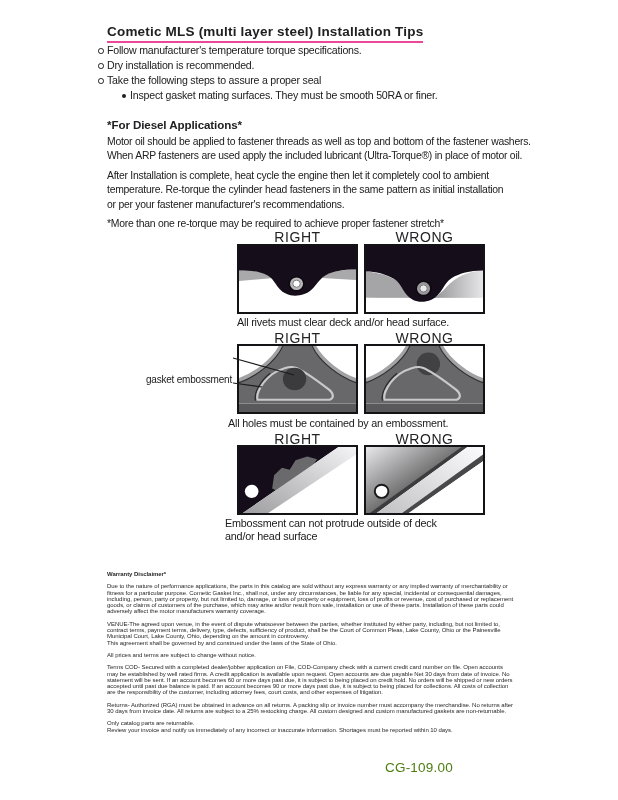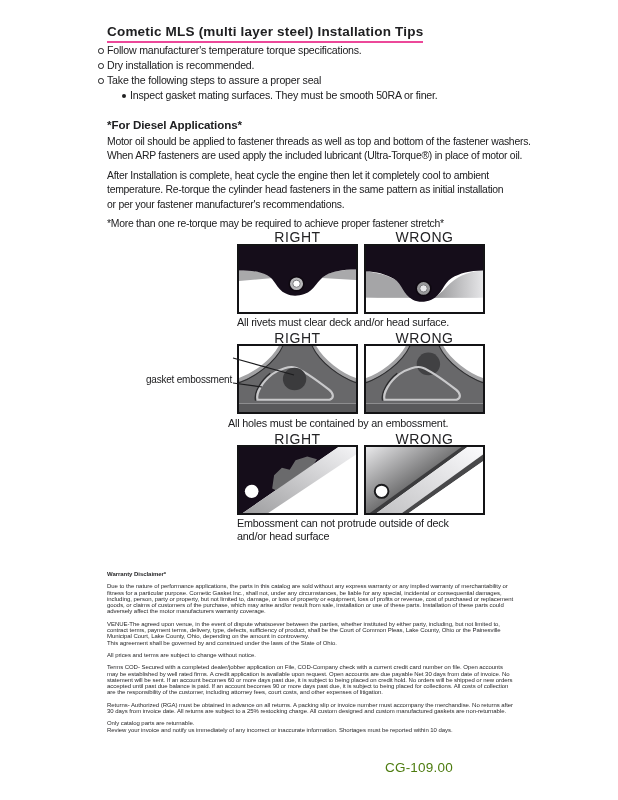--- a/index.html
+++ b/index.html
@@ -175,21 +175,21 @@
       <rect width="120" height="70" fill="#ffffff"></rect>
       <polygon points="0,0 100,0 6,70 0,70" fill="url(#g3w1)"></polygon>
       <polygon points="4,70 98,0 104,0 11,70" fill="#3c3c3e"></polygon>
       <polygon points="11,70 104,0 120,0 120,8 37,70" fill="url(#g3w2)"></polygon>
       <polygon points="37,70 120,8 120,15 44,70" fill="#48484a"></polygon>
       <polygon points="44,70 120,15 120,70" fill="#ffffff"></polygon>
       <circle cx="16" cy="47" r="7" fill="#ffffff" stroke="#1a1a1c" stroke-width="2"></circle>
     </svg>
   </div>
 
-  <div class="abs caption" style="left:237px;top:517px;">Embossment can not protrude outside of deck
+  <div class="abs caption" style="left:225px;top:517px;">Embossment can not protrude outside of deck
 and/or head surface</div>
 
   <div class="abs fineprint" style="left:107px;top:571px;">
     <p class="fp-h">Warranty Disclaimer*</p>
     <p>Due to the nature of performance applications, the parts in this catalog are sold without any express warranty or any implied warranty of merchantability or fitness for a particular purpose.  Cometic Gasket Inc., shall not, under any circumstances, be liable for any special, incidental or consequential damages, including, person, party or property, but not limited to, damage, or loss of property or equipment, loss of profits or revenue, cost of purchased or replacement goods, or claims of customers of the purchase, which may arise and/or result from sale, installation or use of these parts.  Installation of these parts could adversely affect the motor manufacturers warranty coverage.</p>
     <p>VENUE-The agreed upon venue, in the event of dispute whatsoever between the parties, whether instituted by either party, including, but not limited to, contract terms, payment terms, delivery, type, defects, sufficiency of product, shall be the Court of Common Pleas, Lake County, Ohio or the Painesville Municipal Court, Lake County, Ohio, depending on the amount in controversy.
 This agreement shall be governed by and construed under the laws of the State of Ohio.</p>
     <p>All prices and terms are subject to change without notice.</p>
     <p>Terms COD- Secured with a completed dealer/jobber application on File, COD-Company check with a current credit card number on file.  Open accounts may be established by well rated firms.  A credit application is available upon request.  Open accounts are due payable Net 30 days from date of invoice.  No statement will be sent.  If an account becomes 60 or more days past due, it is subject to being placed on credit hold.  No orders will be shipped or new orders accepted until past due balance is paid.  If an account becomes 90 or more days past due, it is subject to being placed for collections.  All costs of collection are the responsibility of the customer, including attorney fees, court costs, and other expenses of litigation.</p>
     <p>Returns- Authorized (RGA) must be obtained in advance on all returns.  A packing slip or invoice number must accompany the merchandise.  No returns after 30 days from invoice date.  All returns are subject to a 25% restocking charge.  All custom designed and custom manufactured gaskets are non-returnable.</p>

